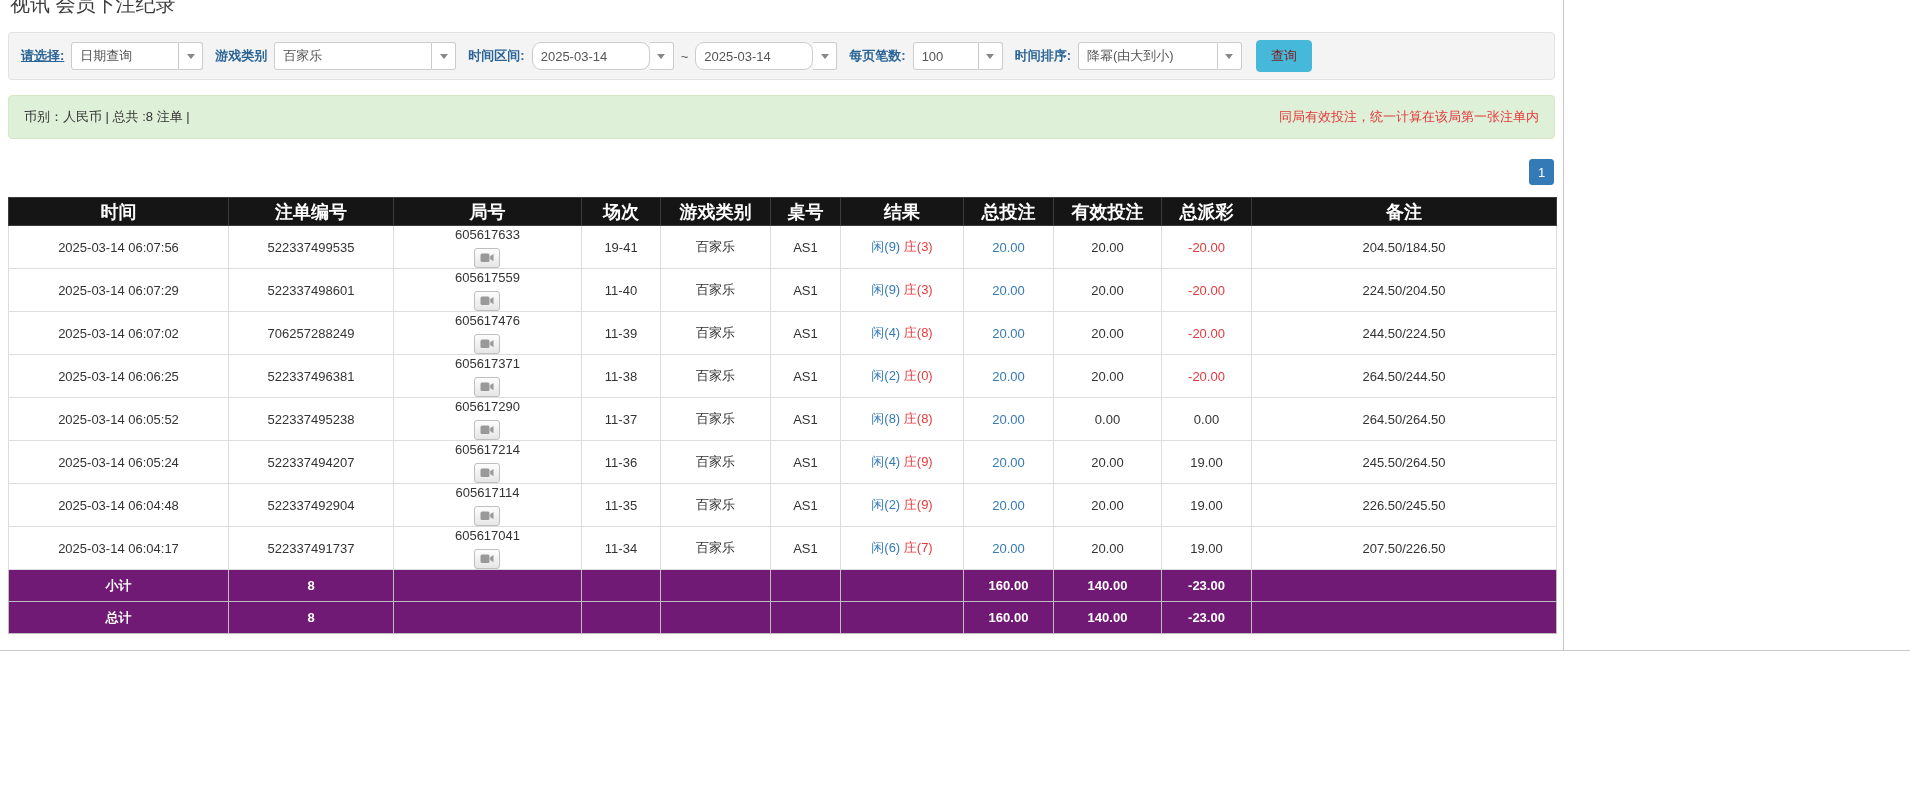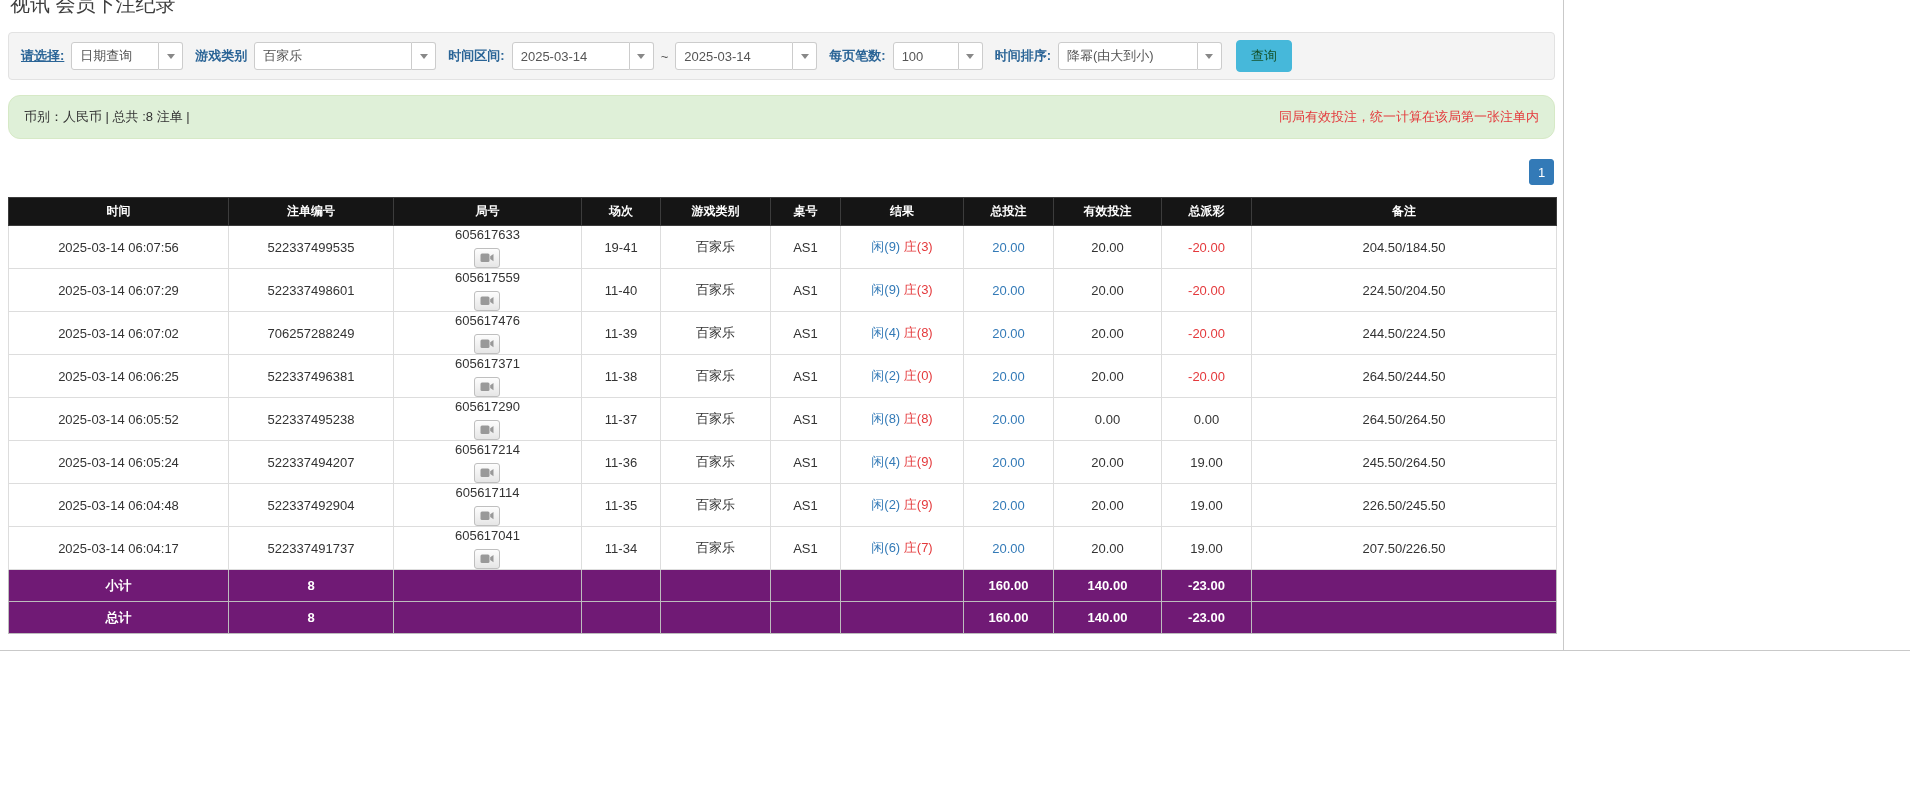--- a/index.html
+++ b/index.html
@@ -23,48 +23,48 @@
   .combo { display:inline-flex; align-items:stretch; height:28px; }
   .combo input {
     height:28px; border:1px solid #ccc; border-radius:3px 0 0 3px; padding:0 8px;
     font-size:13px; color:#555; background:#fff; outline:none; font-family:inherit;
   }
   .caret-btn {
     width:24px; border:1px solid #ccc; border-left:none; border-radius:0 3px 3px 0;
     background:#fff; display:flex; align-items:center; justify-content:center; cursor:pointer;
   }
   .caret { width:0; height:0; border-left:4px solid transparent; border-right:4px solid transparent; border-top:5px solid #888; }
-  .w110 input { width:88px; } .w160 input { width:158px; } .w120 input { width:118px; }
+  .w110 input { width:108px; } .w160 input { width:158px; } .w120 input { width:118px;border-radius:9px; }
   .w68 input { width:66px; } .w128 input { width:140px; }
   .tilde { margin:0 7px; color:#555; font-size:13px; }
   .search-btn {
-    margin-left:14px; background:#46b8da; border:1px solid #46b8da; color:#14532d;
+    margin-left:14px; background:#46b8da; border:1px solid #46b8da; color:#7f1d1d;
     font-size:13px; padding:6px 14px; border-radius:4px; cursor:pointer; font-family:inherit;
   }
 
   
   .summary-bar {
-    margin:15px 8px 0; background:#dff0d8; border:1px solid #d6e9c6; border-radius:12px;
+    margin:15px 8px 0; background:#dff0d8; border:1px solid #d6e9c6; border-radius:4px;
     padding:12px 15px; display:flex; justify-content:space-between; align-items:center; font-size:13px;
   }
   .summary-left { color:#333; }
   .summary-right { color:#e4393c;margin-left:35px; }
 
   
   .pager { margin:20px 9px 12px; text-align:right; }
   .page-btn {
     display:inline-block; min-width:25px; height:26px; line-height:26px; background:#337ab7;
     border:1px solid #337ab7; color:#fff; font-size:13px; text-align:center; border-radius:3px; cursor:pointer;
   }
 
   
   .data-table { width:1548px; margin:0 8px; border-collapse:collapse; table-layout:fixed; font-size:13px; }
   .data-table th {
     background:#151515; color:#fff; font-weight:bold; height:28px;
-    border:1px solid #3c3c3c; text-align:center; font-size:12px; padding:0 2px;
+    border:1px solid #3c3c3c; text-align:center; font-size:18px; padding:0 2px;
     overflow:hidden;
   }
   .data-table tbody td {
     height:43px; border:1px solid #ddd; text-align:center; color:#333; background:#fff;
     padding:0 4px; overflow:hidden;
   }
   .data-table tr.foot td {
     background:#701a75; color:#fff; font-weight:bold; height:32px; border:1px solid #bdbdbd;
   }
   .blue { color:#337ab7; }

